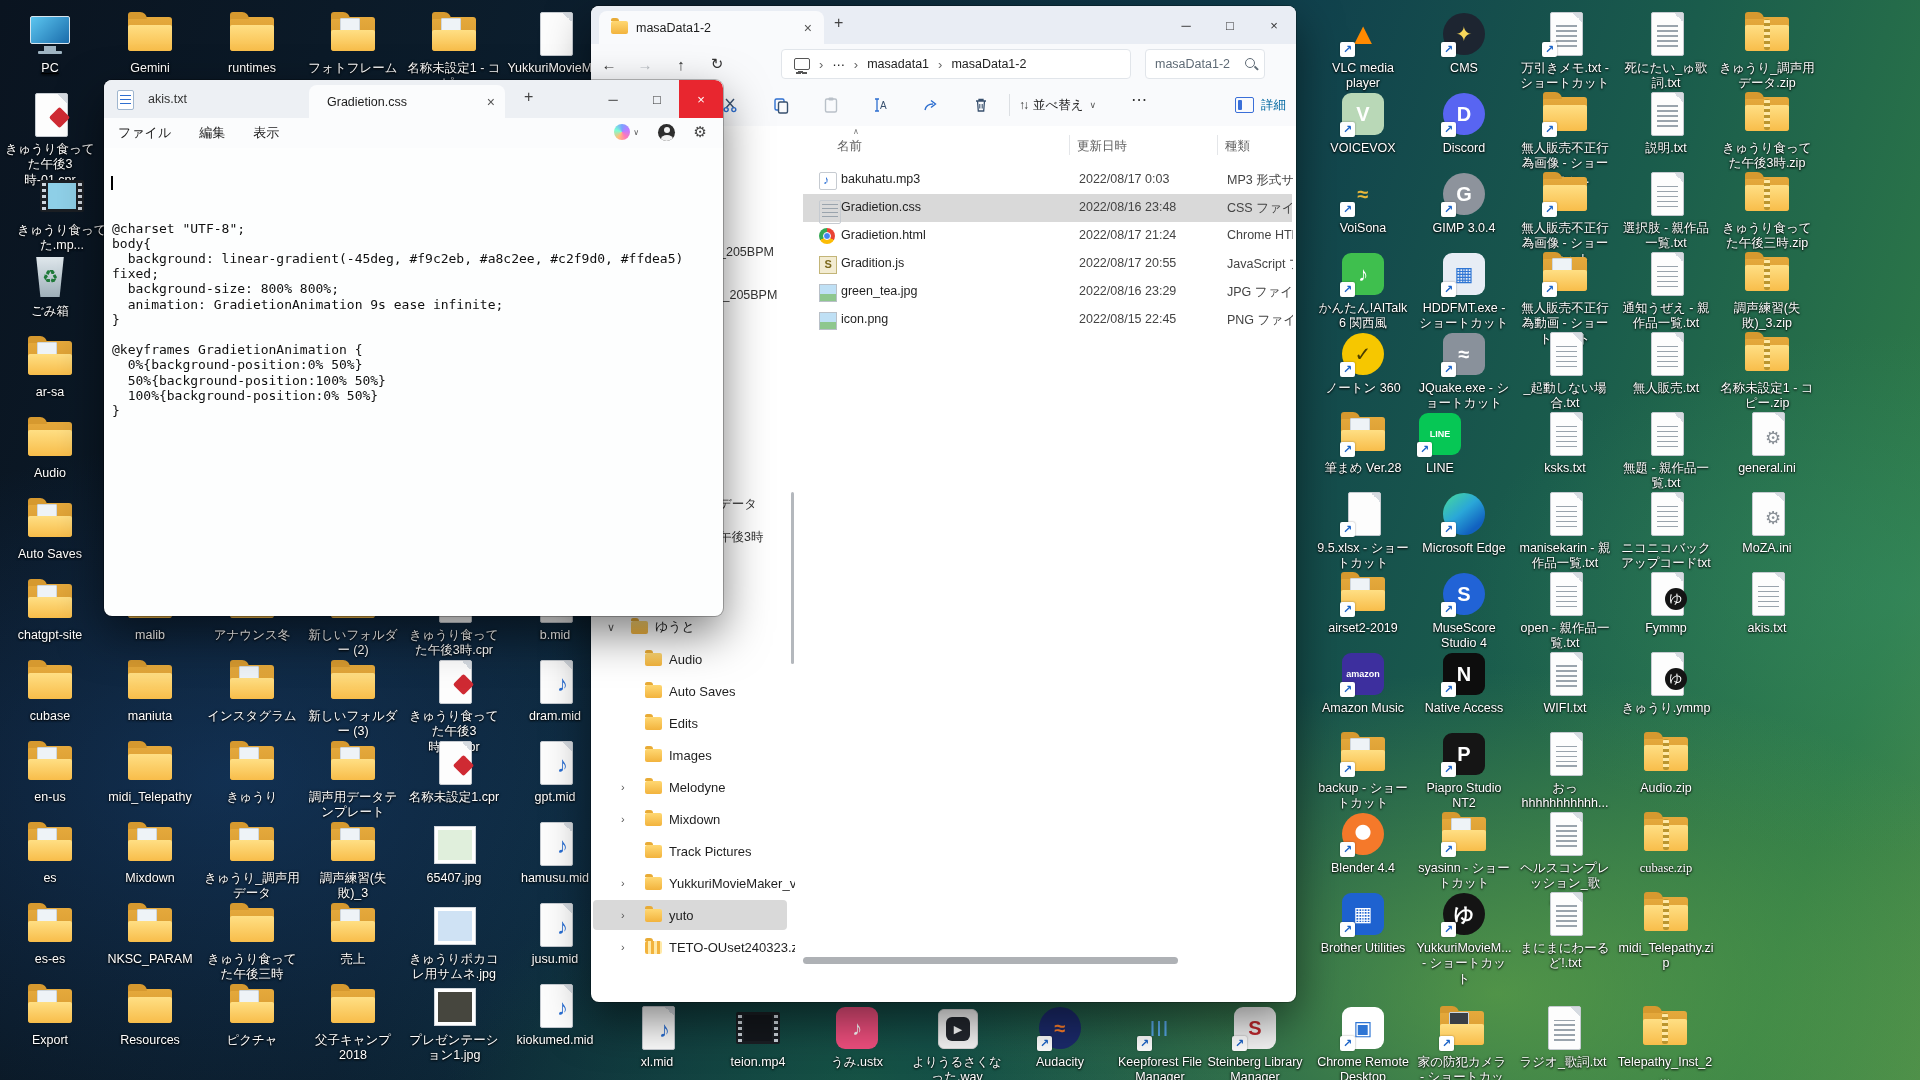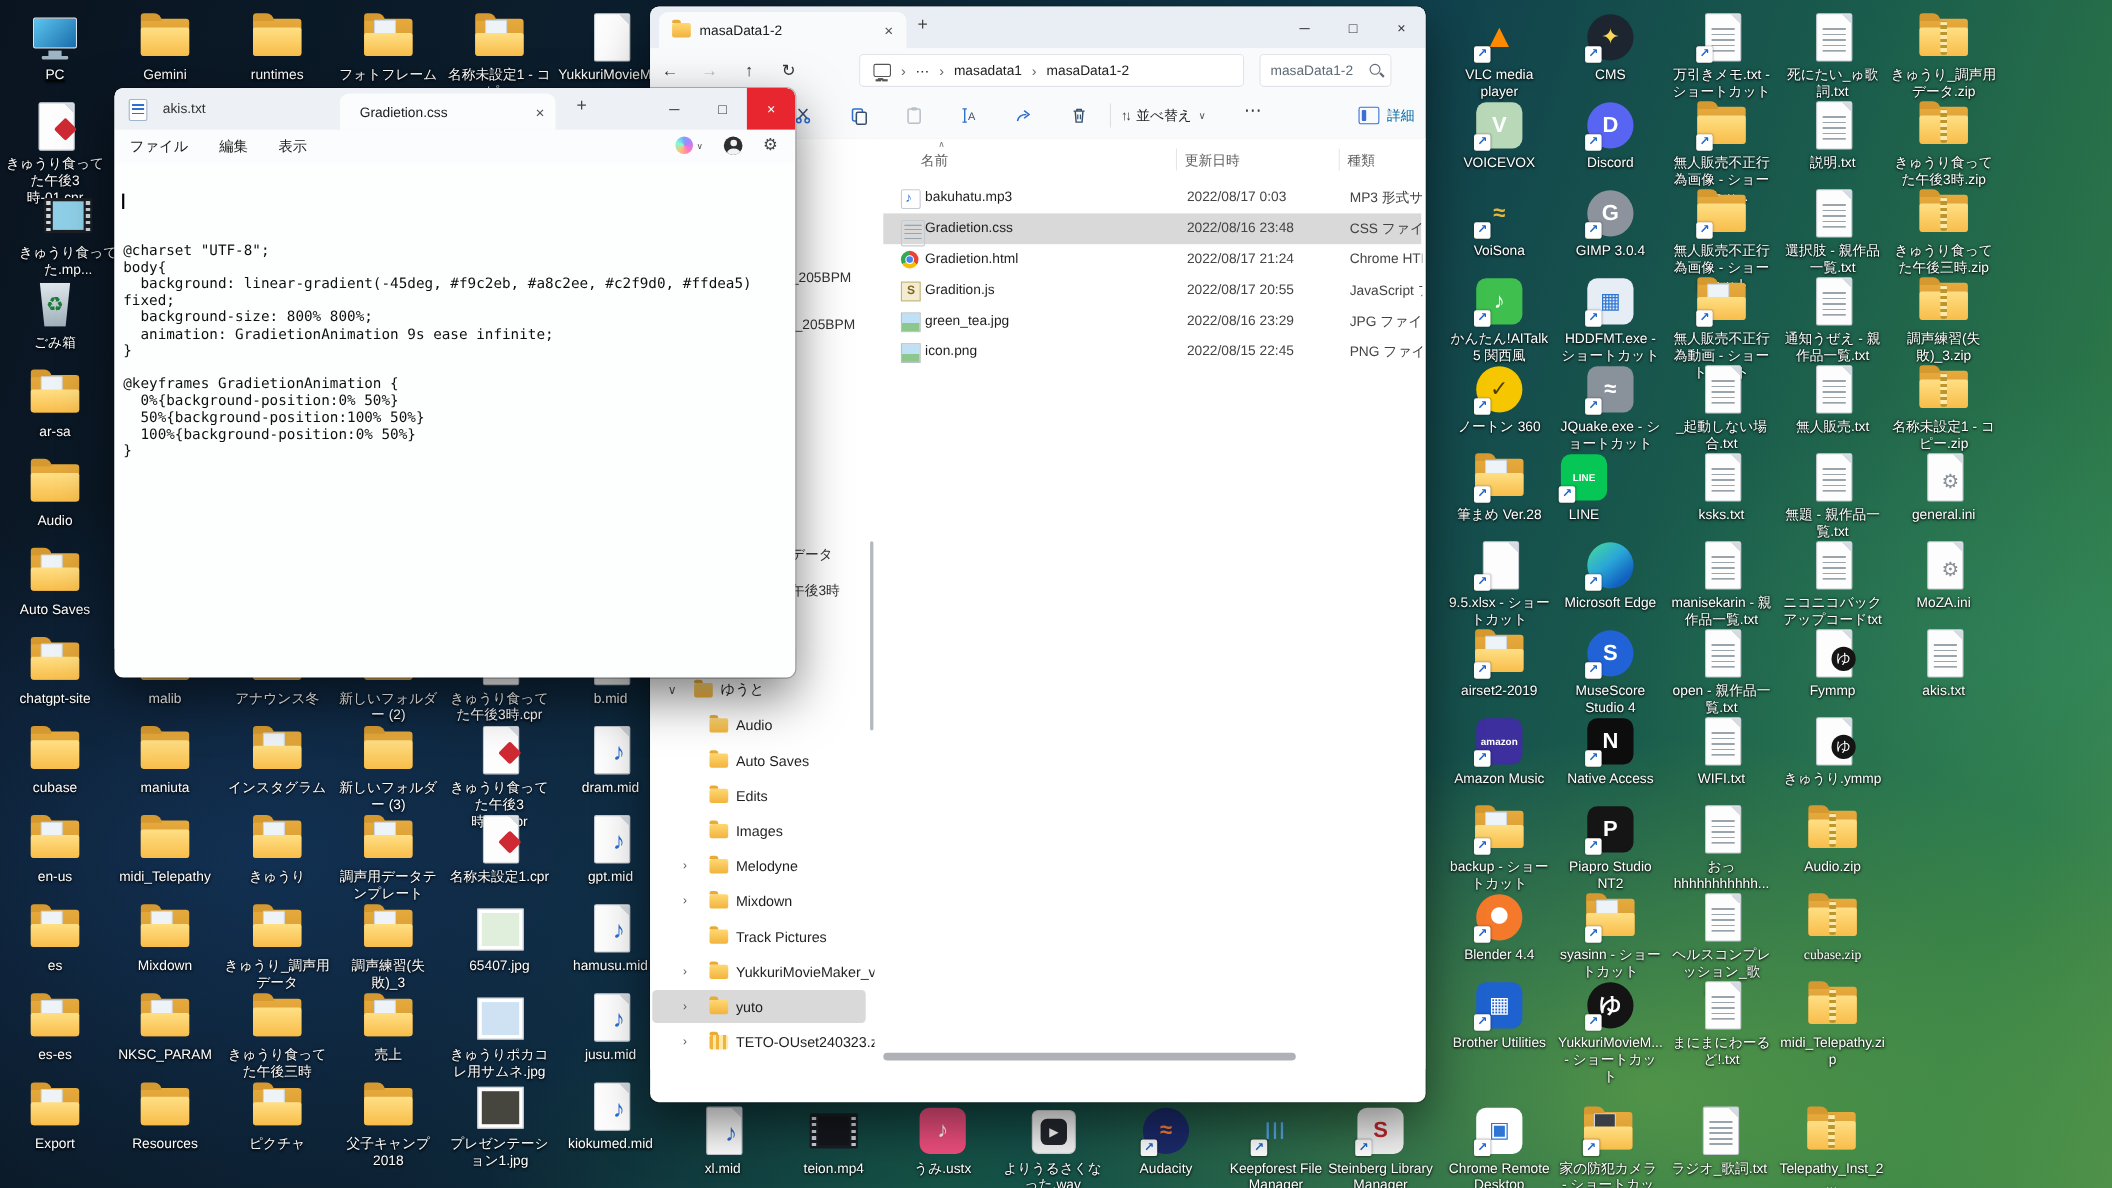--- a/index.html
+++ b/index.html
@@ -755,21 +755,21 @@
             <div class="zipline"></div>
           </div>
         </div>
         <div class="dlabel">きゅうり食ってた午後三時.zip</div>
       </div>
       <div class="dicon" style="left: 1315px; top: 250px;">
         <div class="ic48">
           <span class="appb " style="background:#3fbf4e;">♪</span>
           <span class="sc">↗</span>
         </div>
-        <div class="dlabel">かんたん!AITalk 5 関西風</div>
+        <div class="dlabel">かんたん!AITalk 6 関西風</div>
       </div>
       <div class="dicon" style="left: 1416px; top: 250px;">
         <div class="ic48">
           <span class="appb " style="background:#e7edf5;color:#2e75d4;">▦</span>
           <span class="sc">↗</span>
         </div>
         <div class="dlabel">HDDFMT.exe - ショートカット</div>
       </div>
       <div class="dicon" style="left: 1517px; top: 250px;">
         <div class="ic48">

